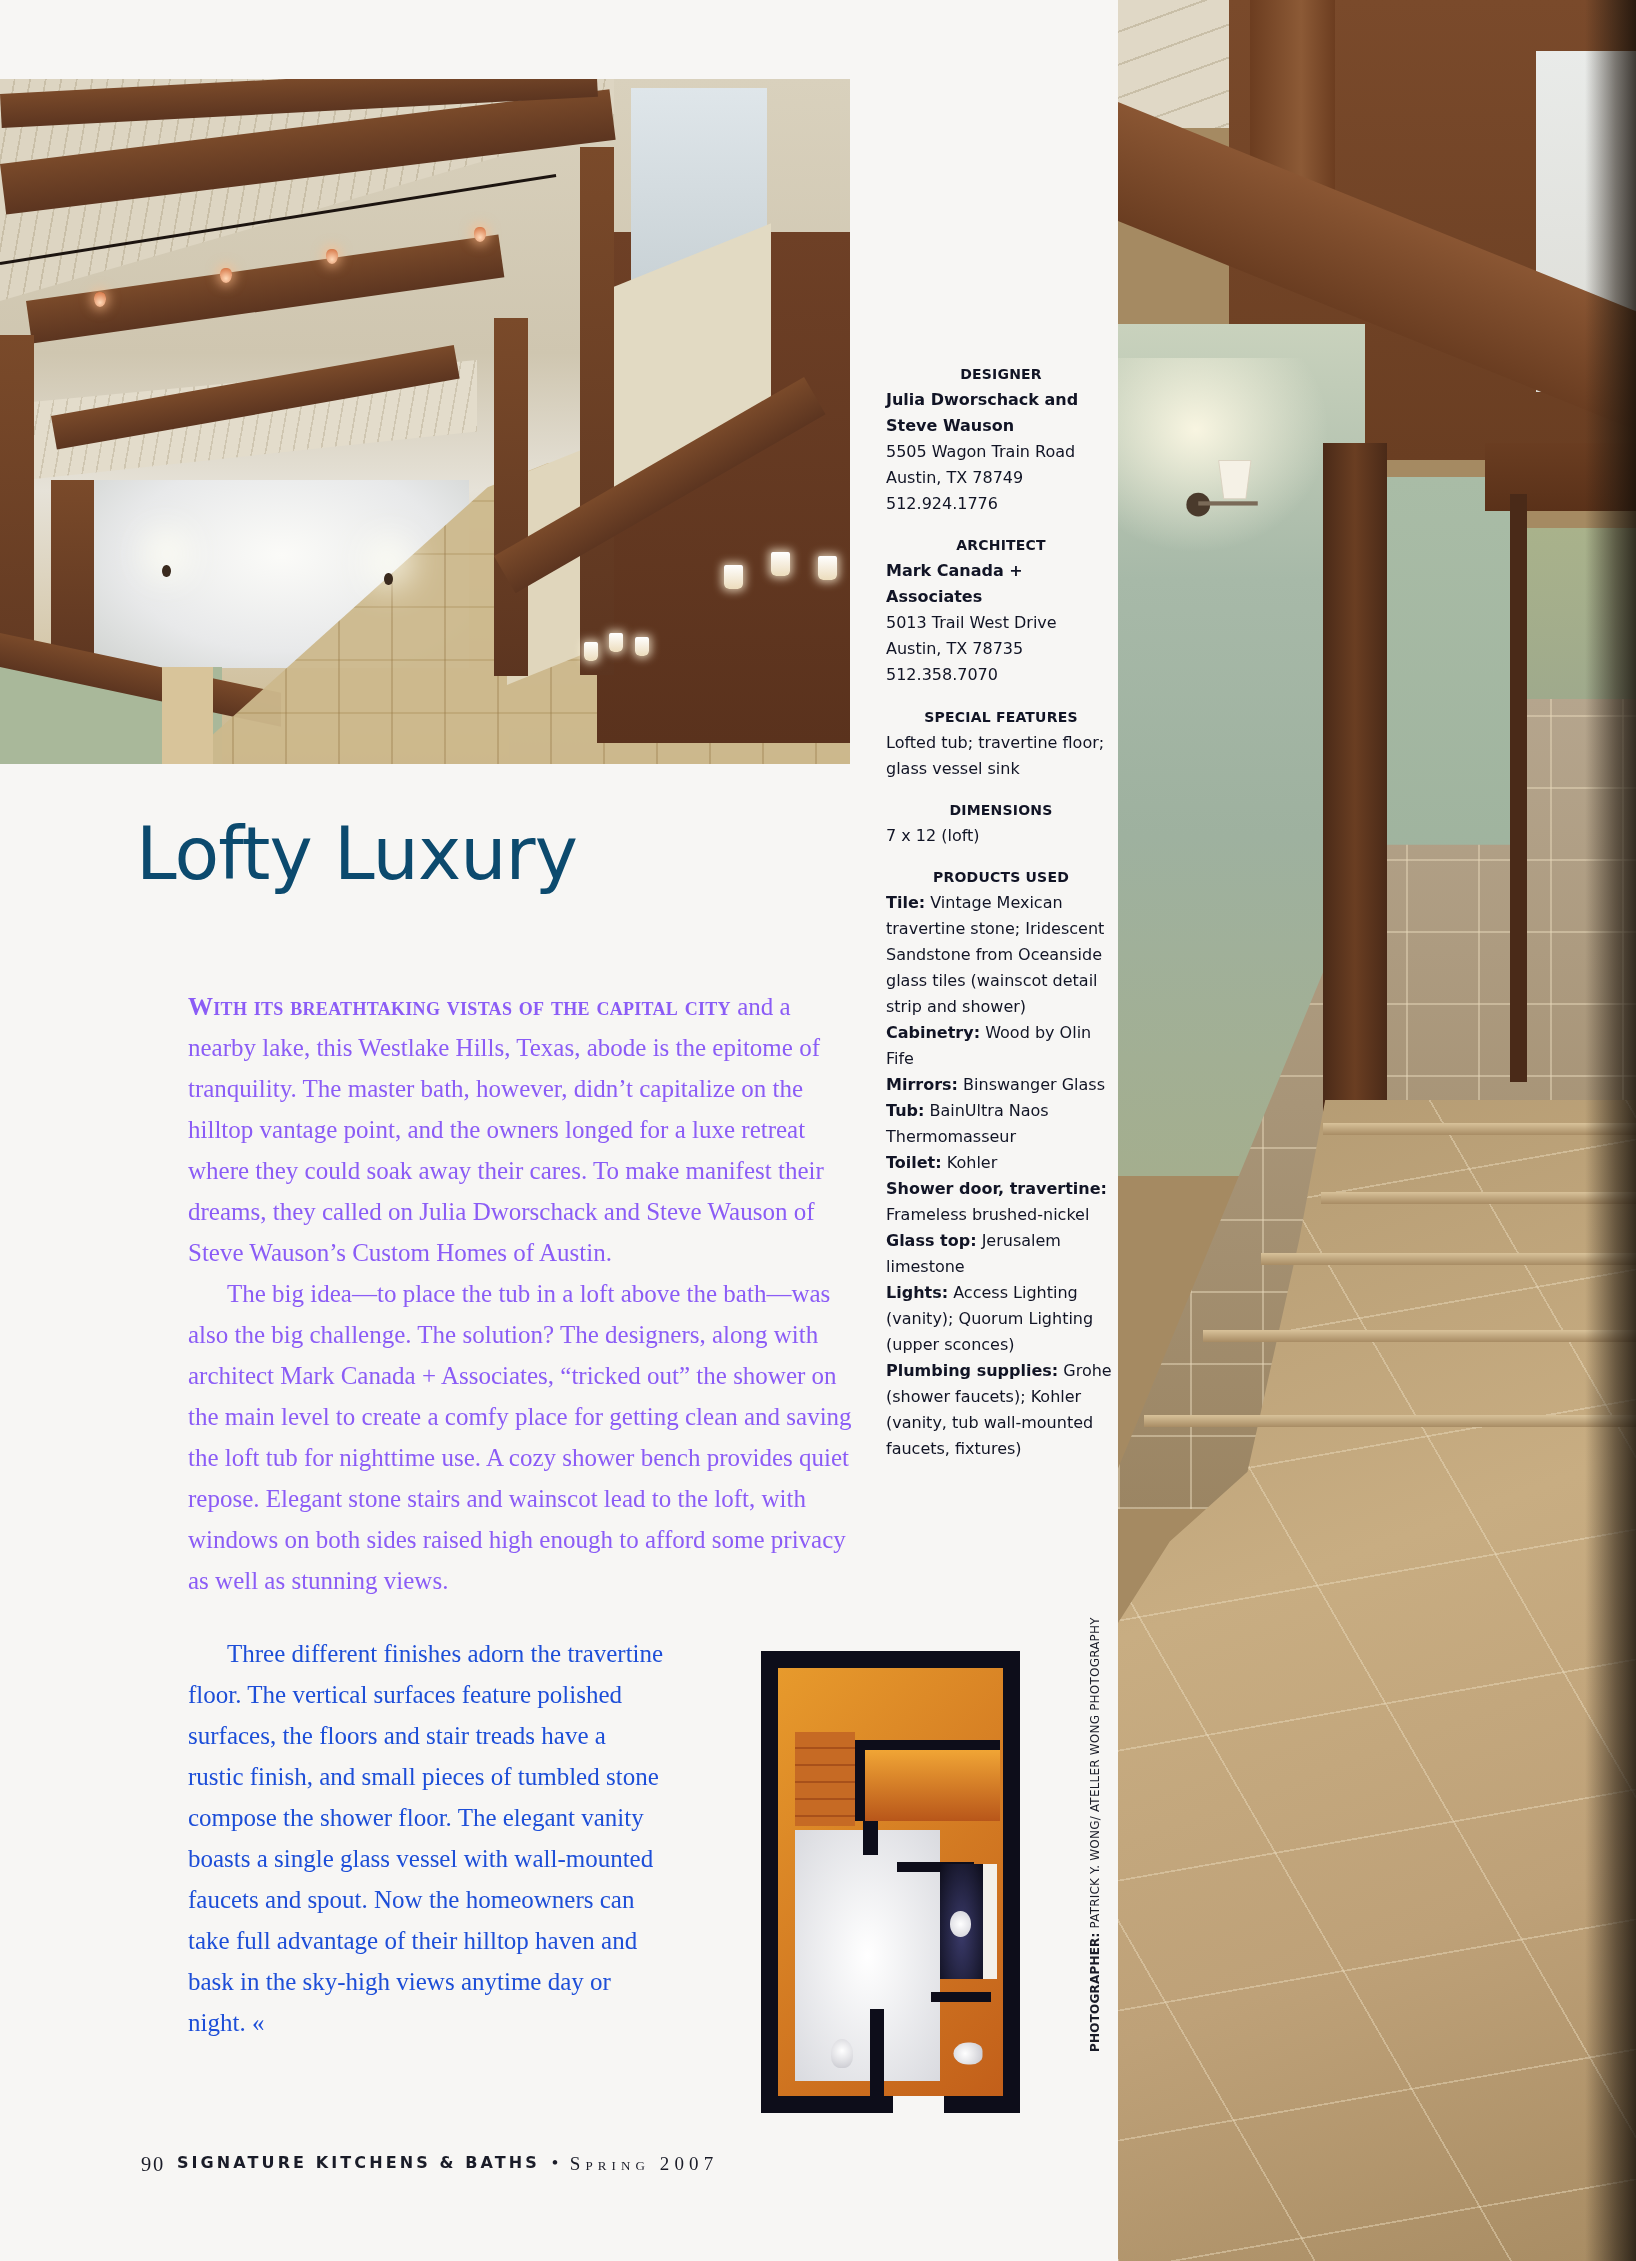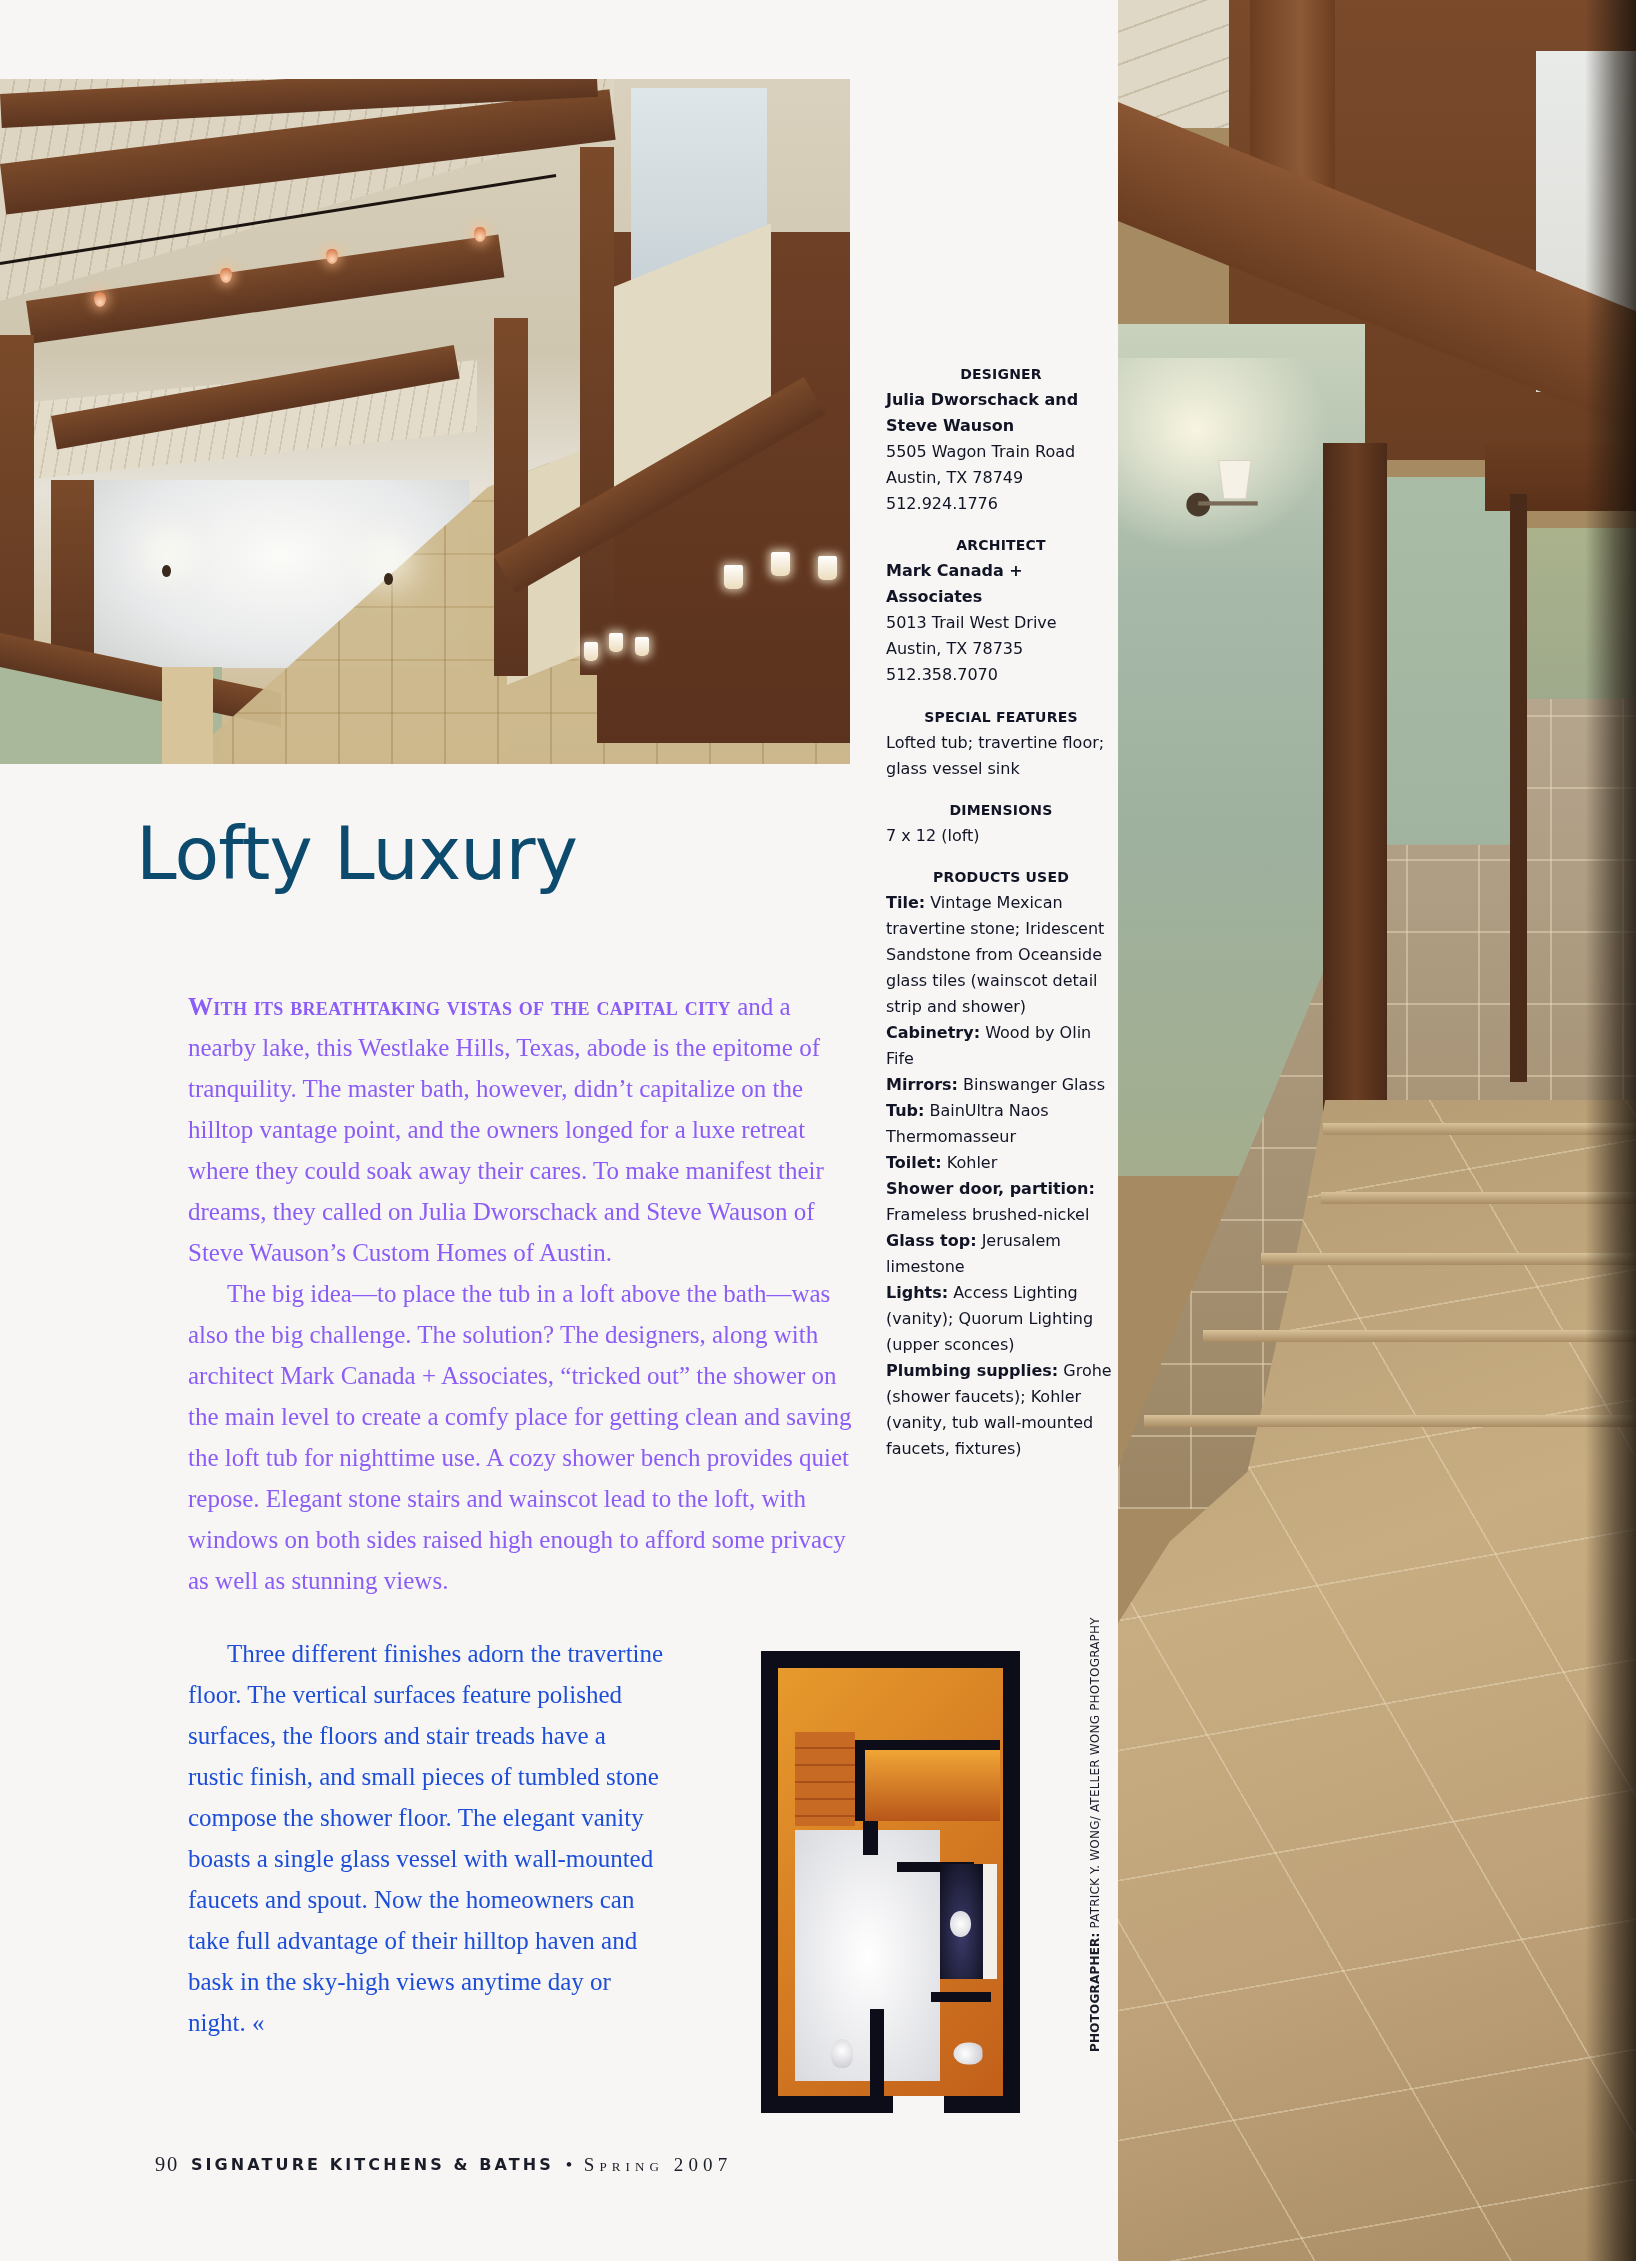--- a/index.html
+++ b/index.html
@@ -122,22 +122,22 @@
   .fp-loftstep { position:absolute; left:34px; top:81px; width:60px; height:94px; background: repeating-linear-gradient(180deg,#c66a24 0 15.3px,#a8501a 15.3px 17px); }
   .fp-vanity { position:absolute; left:179px; top:213px; width:43px; height:115px; background: radial-gradient(ellipse at 50% 60%,#3a3a6a,#0d0d1a); }
   .fp-sink { position:absolute; left:189px; top:260px; width:20.5px; height:25.6px; border-radius:50%; background: radial-gradient(circle,#ffffff,#cfcfd6); }
   .fp-mirror { position:absolute; left:222px; top:213px; width:13.6px; height:115px; background:#f3f0ea; }
   .fp-toilet { position:absolute; width:22px; height:29px; border-radius:50% 50% 40% 40%; background: radial-gradient(circle at 50% 40%,#ffffff,#c5c5cc); }
   .fp-part { position:absolute; background:#0d0d1a; }
   .fp-gap { position:absolute; left:132px; top:445px; width:51px; height:17px; background:#f7f6f4; }
 
   
   .footer {
-    position:absolute; left:155px; top:2153px;
-    font-size: 19.6px; color:#1a1c28; white-space: nowrap; display:flex; align-items:center; gap:12px;
+    position:absolute; left:141px; top:2153px;
+    font-size: 19.6px; color:#1a1c28; white-space: nowrap; display:flex; align-items:flex-start; gap:12px;
   }
   .footer .pg { font-family: "Liberation Serif", serif; font-size: 20.5px; letter-spacing: 1.7px; }
   .footer .mag { font-family: "DejaVu Sans", sans-serif; font-weight:700; font-size: 16px; letter-spacing: 3.1px; }
   .footer .dot { font-size: 17px; font-weight:700; }
   .footer .issue { font-family: "Liberation Serif", serif; font-variant: small-caps; letter-spacing: 5.1px; font-size: 19px; }
 
   .credit {
     position:absolute; left:1088px; top:2052px;
     transform: rotate(-90deg); transform-origin: left top;
     font-family: "DejaVu Sans", sans-serif; font-size: 12px; color:#1a1c28; white-space: nowrap; letter-spacing: 0.2px;
@@ -248,21 +248,21 @@
     <div class="sb-head">DIMENSIONS</div>
     <div>7 x 12 (loft)</div>
   </div>
   <div class="sb-block">
     <div class="sb-head">PRODUCTS USED</div>
     <div><span class="sb-bold">Tile:</span> <span>Vintage Mexican travertine stone; Iridescent Sandstone from Oceanside glass tiles (wainscot detail strip and shower)</span></div>
     <div><span class="sb-bold">Cabinetry:</span> <span>Wood by Olin Fife</span></div>
     <div><span class="sb-bold">Mirrors:</span> <span>Binswanger Glass</span></div>
     <div><span class="sb-bold">Tub:</span> <span>BainUltra Naos Thermomasseur</span></div>
     <div><span class="sb-bold">Toilet:</span> <span>Kohler</span></div>
-    <div><span class="sb-bold">Shower door, partition:</span> <span>Frameless brushed-nickel</span></div>
+    <div><span class="sb-bold">Shower door, travertine:</span> <span>Frameless brushed-nickel</span></div>
     <div><span class="sb-bold">Glass top:</span> <span>Jerusalem limestone</span></div>
     <div><span class="sb-bold">Lights:</span> <span>Access Lighting (vanity); Quorum Lighting (upper sconces)</span></div>
     <div><span class="sb-bold">Plumbing supplies:</span> <span>Grohe (shower faucets); Kohler (vanity, tub wall-mounted faucets, fixtures)</span></div>
   </div>
 </div>
 
 <div class="floorplan">
   <div class="fp-inner"></div>
   <div class="fp-loftstep"></div>
   <div class="fp-loft"></div>

